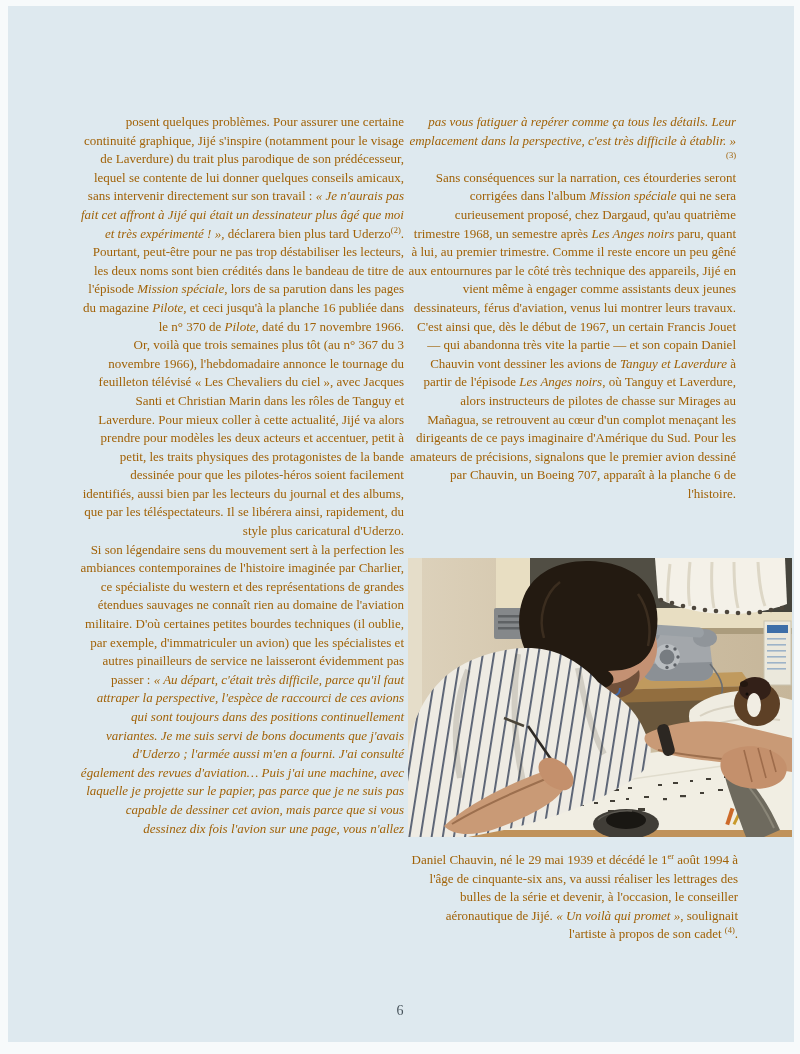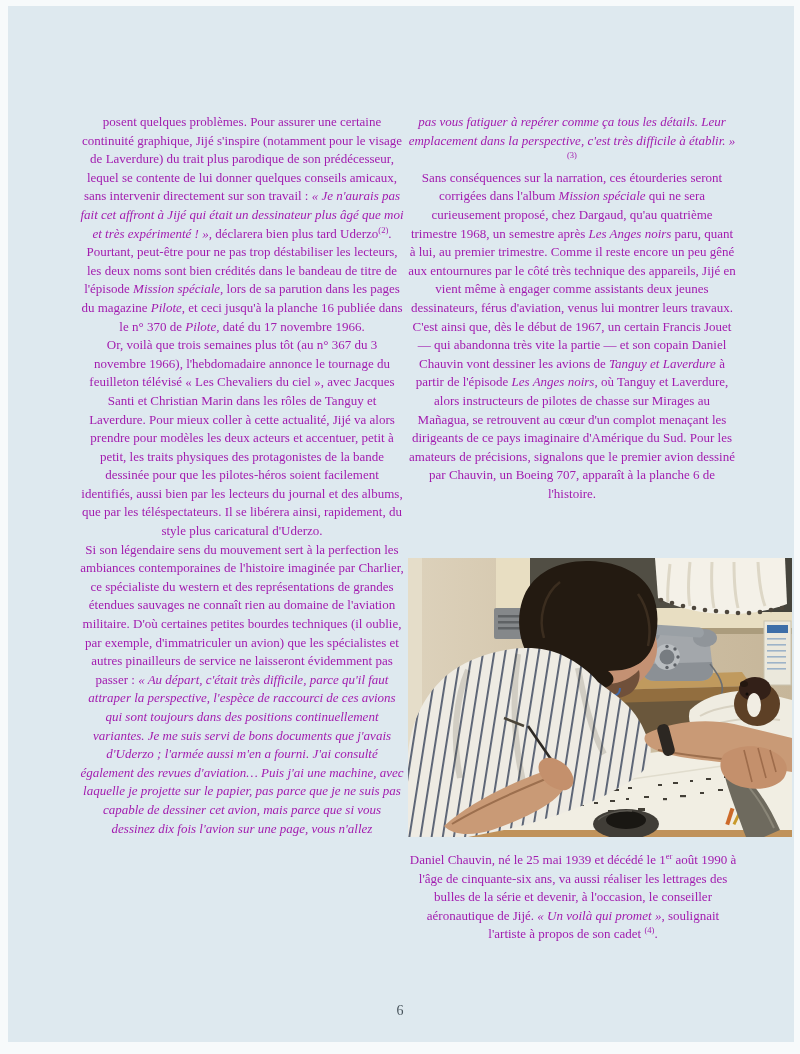--- a/index.html
+++ b/index.html
@@ -8,22 +8,22 @@
     background:#f7fafb;
     font-family:"Liberation Serif", serif;
     overflow:hidden;
   }
   .sheet{
     position:absolute;left:8px;top:6px;right:6px;bottom:12px;
     background:#dee9ef;
   }
   .col{
     position:absolute;
-    font-size:13px;line-height:18.6px;color:#a21caf;
-    text-align:center;
+    font-size:13px;line-height:18.6px;color:#a16207;
+    text-align:right;
   }
   .col p{margin:0;padding:0;}
   .it{font-style:italic;font-family:Liberation Serif, serif;}
   .col sup{font-size:8.5px;line-height:0;vertical-align:super;letter-spacing:0;}
   #col-left{left:80px;top:113px;width:324px;}
   #col-right{left:408px;top:113px;width:328px;}
   #photo{
     position:absolute;left:408px;top:558px;width:384px;height:279px;
   }
   #photo svg{display:block;width:384px;height:279px;}
@@ -220,16 +220,16 @@
 
     <g>
       <ellipse cx="218" cy="266" rx="33" ry="15" fill="#403d37"></ellipse>
       <ellipse cx="218" cy="262" rx="20" ry="9" fill="#191713"></ellipse>
       <path d="M190,262 C196,256 210,252 224,253" stroke="#5c5952" stroke-width="1.5" fill="none"></path>
     </g>
   </svg>
 </div>
 
 <div id="caption" class="col">
-    <p><span>Daniel Chauvin, né le 25 mai 1939 et décédé le 1</span><sup>er</sup><span> août 1990 à l'âge de cinquante-six ans, va aussi réaliser les lettrages des bulles de la série et devenir, à l'occasion, le conseiller aéronautique de Jijé. </span><span class="it">« Un voilà qui promet »</span><span>, soulignait l'artiste à propos de son cadet </span><sup>(4)</sup><span>.</span></p>
+    <p><span>Daniel Chauvin, né le 29 mai 1939 et décédé le 1</span><sup>er</sup><span> août 1994 à l'âge de cinquante-six ans, va aussi réaliser les lettrages des bulles de la série et devenir, à l'occasion, le conseiller aéronautique de Jijé. </span><span class="it">« Un voilà qui promet »</span><span>, soulignait l'artiste à propos de son cadet </span><sup>(4)</sup><span>.</span></p>
   </div>
 
 <div id="page-number">6</div>
 
 </body></html>

